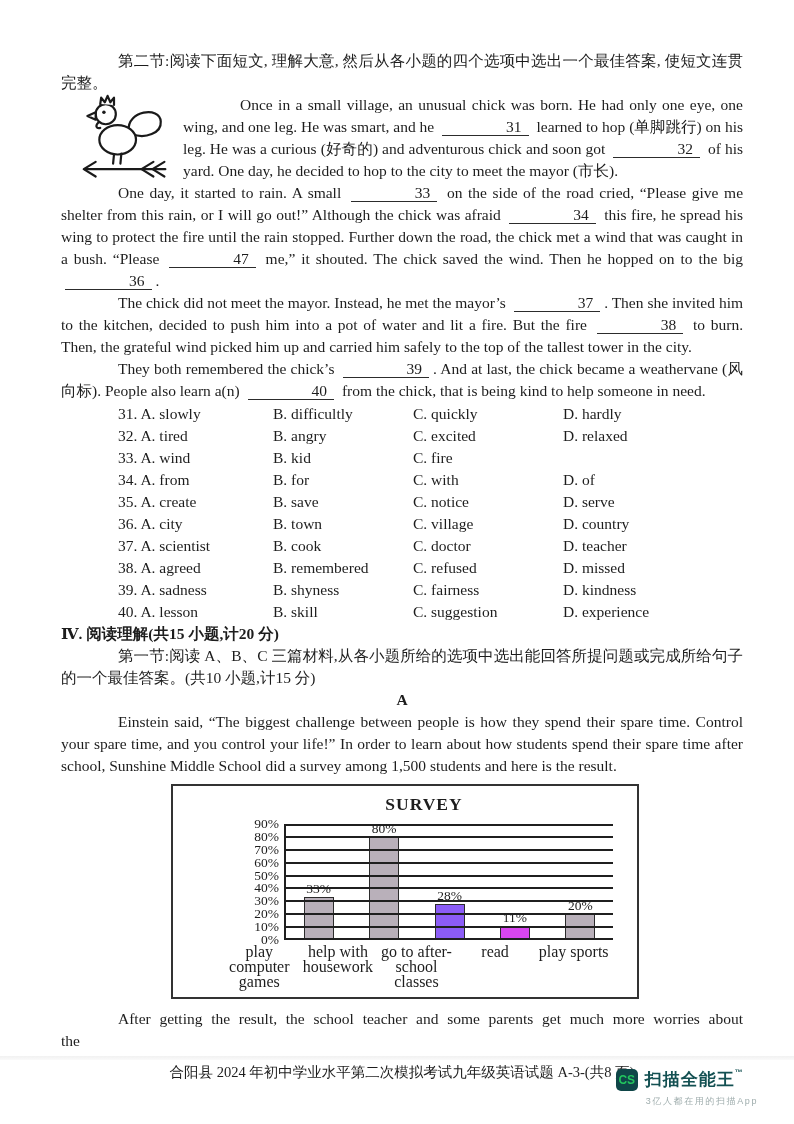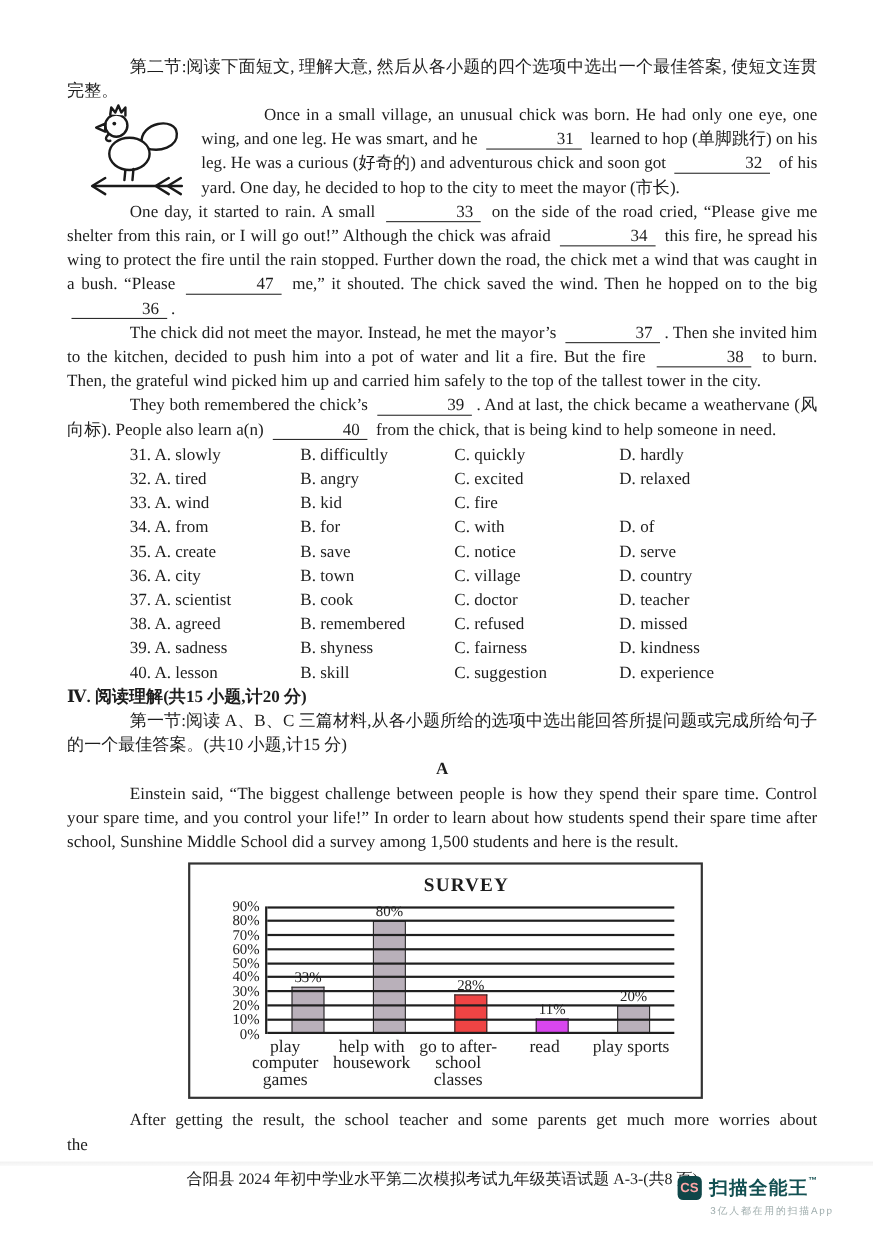--- a/index.html
+++ b/index.html
@@ -26,21 +26,21 @@
   .opt-row span{white-space:nowrap;overflow:hidden;}
   .bold{font-weight:bold;}
   .center-label{text-align:center;font-weight:bold;text-indent:0;}
   
   .chart-box{
     width:468px;box-sizing:border-box;margin:7px 0 9px 110px;
     border:2px solid #333;padding:7px 0 8px;
   }
   .chart-title{text-align:center;font-weight:bold;font-size:17.5px;letter-spacing:1px;line-height:22px;margin-left:38px;}
   .chart-wrap{display:flex;margin-top:9px;padding-right:24px;}
-  .yaxis{position:relative;width:68px;height:116px;flex:none;}
+  .yaxis{position:relative;width:68px;height:116px;flex:none;margin-left:43px;}
   .ytick{
     position:absolute;right:5px;transform:translateY(-50%);
     font-size:13.5px;line-height:1;white-space:nowrap;
   }
   .plot{position:relative;flex:1;height:116px;border-left:2px solid #1f1f1f;}
   .gridline{position:absolute;left:0;right:0;height:2px;background:#1f1f1f;}
   .bars{position:absolute;left:0;right:0;top:0;bottom:0;display:flex;}
   .bar-slot{flex:1;position:relative;display:flex;align-items:flex-end;justify-content:center;}
   .bar{
     width:30px;box-sizing:border-box;position:relative;
@@ -59,21 +59,21 @@
   .page-shadow{
     position:absolute;left:0;top:1056px;width:794px;height:4px;
     background:linear-gradient(to bottom,#f1f1f1,#fafafa);
   }
   
   .watermark{position:absolute;right:36px;bottom:16px;text-align:left;
     font-family:"Liberation Sans","DejaVu Sans",sans-serif;}
   .wm-row{display:flex;align-items:center;gap:7px;}
   .wm-badge{
     width:22px;height:22px;border-radius:5px;background:#0f4648;
-    color:#fca5a5;font-weight:bold;font-size:12px;line-height:22px;text-align:center;
+    color:#22c55e;font-weight:bold;font-size:12px;line-height:22px;text-align:center;
   }
   .wm-name{color:#135052;font-weight:bold;font-size:17px;letter-spacing:1px;text-align:center;}
   .wm-tm{color:#135052;font-size:8px;vertical-align:top;}
   .wm-sub{color:#9fadad;font-size:9px;letter-spacing:1.6px;margin-top:4px;margin-left:30px;}
 </style>
 </head>
 <body>
 
 <div class="content">
 
@@ -223,21 +223,21 @@
               <div class="bar" style="height: 36.6667%; background: rgb(185, 176, 186); border-color: rgb(43, 43, 43);">
                 <div class="bar-value">33%</div>
               </div>
             </div>
             <div class="bar-slot">
               <div class="bar" style="height: 88.8889%; background: rgb(185, 176, 186); border-color: rgb(43, 43, 43);">
                 <div class="bar-value">80%</div>
               </div>
             </div>
             <div class="bar-slot">
-              <div class="bar" style="height: 31.1111%; background: #ef4444; border-color: rgb(43, 43, 43);">
+              <div class="bar" style="height: 31.1111%; background: #8b5cf6; border-color: rgb(43, 43, 43);">
                 <div class="bar-value">28%</div>
               </div>
             </div>
             <div class="bar-slot">
               <div class="bar" style="height: 12.2222%; background: #d946ef; border-color: rgb(43, 43, 43);">
                 <div class="bar-value">11%</div>
               </div>
             </div>
             <div class="bar-slot">
               <div class="bar" style="height: 22.2222%; background: rgb(185, 176, 186); border-color: rgb(43, 43, 43);">

